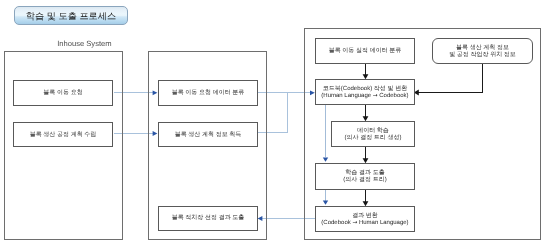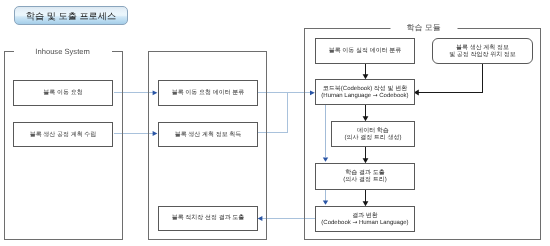--- a/index.html
+++ b/index.html
@@ -90,26 +90,25 @@
       <polygon points="365.5,121.2 362.6,116.2 368.4,116.2" fill="#151515"></polygon>
       <polygon points="365.5,163.2 362.6,158.2 368.4,158.2" fill="#151515"></polygon>
       <polygon points="365.5,206.2 362.6,201.2 368.4,201.2" fill="#151515"></polygon>
       <polygon points="413.8,92.5 418.8,89.6 418.8,95.4" fill="#151515"></polygon>
     </g>
   </svg>
 
   <div class="title-pill">학습 및 도출 프로세스</div>
 
   <div class="lane" style="left:4px; top:51px; width:119px; height:189px;"></div>
-  <div class="lane-title latin" style="left:62.6px; top:52px; width:98px;">Inhouse System</div>
+  <div class="lane-title latin" style="left:62.6px; top:44px; width:98px;text-align:right;">Inhouse System</div>
 
   <div class="lane" style="left:148px; top:51px; width:119px; height:189px;"></div>
 
   <div class="lane" style="left:304px; top:28px; width:237px; height:212px;"></div>
-  <div class="lane-title ko" style="left:423.6px; top:28px; width:67px;">학습 모듈</div>
 
   <div class="box" style="left:13px; top:80px; width:100px; height:26px;">블록 이동 요청</div>
   <div class="box" style="left:13px; top:122px; width:100px; height:24.5px;">블록 생산 공정 계획 수립</div>
 
   <div class="box" style="left:158px; top:80px; width:100px; height:26px;">블록 이동 요청 데이터 분류</div>
   <div class="box" style="left:158px; top:122px; width:100px; height:24.5px;">블록 생산 계획 정보 획득</div>
   <div class="box" style="left:158px; top:205.6px; width:100px; height:25px;">블록 적치장 선정 결과 도출</div>
 
   <div class="box" style="left:315px; top:38px; width:100px; height:25.5px;">블록 이동 실적 데이터 분류</div>
 

